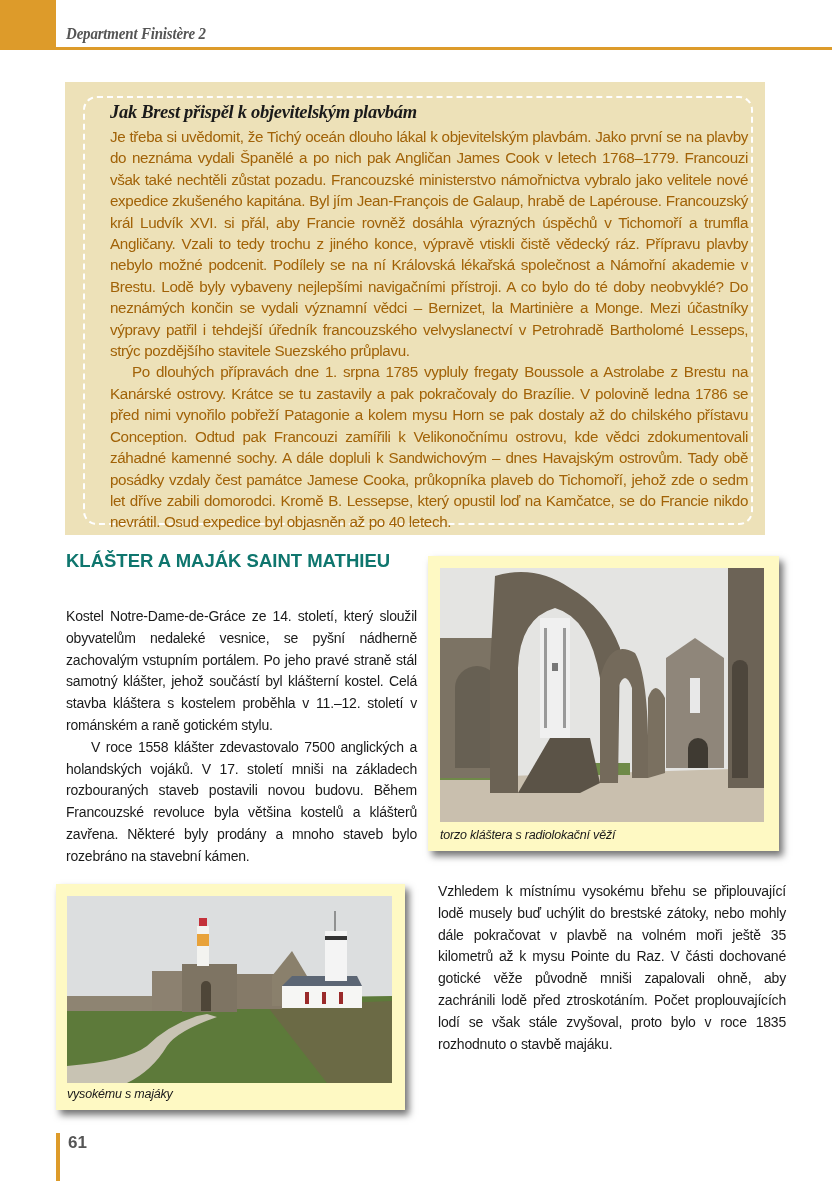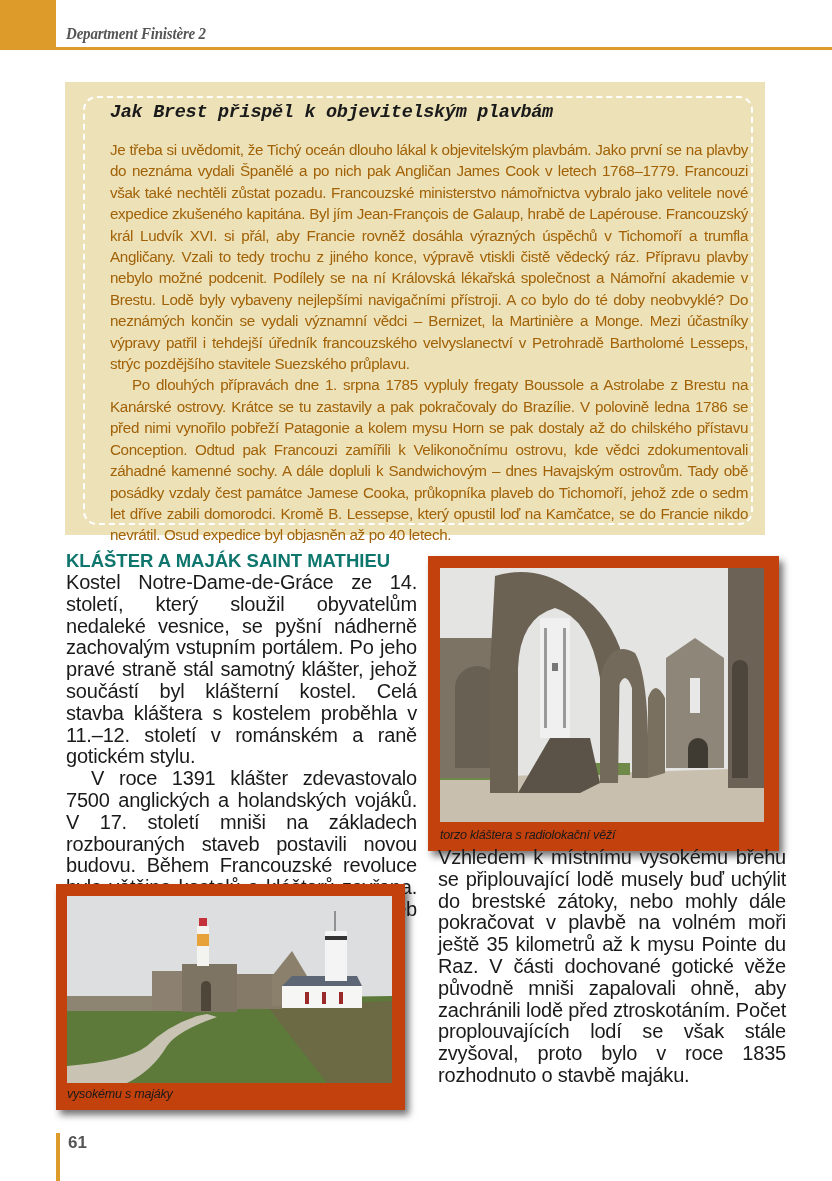--- a/index.html
+++ b/index.html
@@ -8,33 +8,33 @@
 
   
   .header-tab { position: absolute; left: 0; top: 0; width: 56px; height: 50px; background: #dd9b2a; }
   .header-rule { position: absolute; left: 56px; top: 47px; width: 776px; height: 3px; background: #dd9b2a; }
   .header-title { position: absolute; left: 66px; top: 24px; font-family: "Liberation Serif", "DejaVu Serif", serif; font-style: italic; font-weight: bold; font-size: 17px; color: #555555; letter-spacing: -0.2px; transform: scaleX(0.88); transform-origin: left; }
 
   
   .sidebar-box { position: absolute; left: 65px; top: 82px; width: 700px; height: 453px; background: #ede1b8; }
   .sidebar-dash { position: absolute; left: 18px; top: 14px; right: 12px; bottom: 10px; border: 2px dashed #ffffff; border-radius: 14px; }
   .sidebar-content { position: absolute; left: 45px; top: 20px; width: 638px; }
-  .sidebar-title { font-family: Liberation Mono, monospace; font-weight: bold; font-style: italic; font-size: 18.5px; color: #1a1a1a; margin-bottom: 16px; letter-spacing: -0.3px; }
+  .sidebar-title { font-family: Liberation Serif, serif; font-weight: bold; font-style: italic; font-size: 18.5px; color: #1a1a1a; margin-bottom: 3px; letter-spacing: -0.3px; }
   .sidebar-para { font-size: 15.2px; line-height: 21.4px; color: #a16207; text-align: justify; letter-spacing: -0.35px; }
   .sidebar-para.indent { text-indent: 22px; }
 
   
   .section-heading { position: absolute; left: 66px; top: 550px; font-weight: bold; font-size: 18.5px; color: #0f766e; letter-spacing: 0px; }
-  .col-text { font-size: 20px; line-height: 21.8px; color: #1a1a1a; text-align: justify; letter-spacing: -0.2px; }
+  .col-text { font-size: 14px; line-height: 21.8px; color: #1a1a1a; text-align: justify; letter-spacing: -0.2px; margin-top: 34px; }
   .col-left { position: absolute; left: 66px; top: 572px; width: 351px; }
   .col-left .indent { text-indent: 25px; }
   .col-right { position: absolute; left: 438px; top: 847px; width: 348px; }
 
   
-  .photo-frame { position: absolute; background: #c2410c; box-shadow: 4px 5px 7px rgba(0,0,0,0.55); }
+  .photo-frame { position: absolute; background: #fef9c3; box-shadow: 4px 5px 7px rgba(0,0,0,0.55); }
   .photo { position: absolute; overflow: hidden; }
   .caption { position: absolute; font-style: italic; font-size: 12.5px; color: #1a1a1a; letter-spacing: -0.2px; }
 
   .frame-ruins { left: 428px; top: 556px; width: 351px; height: 295px; }
   .frame-ruins .photo { left: 12px; top: 12px; width: 324px; height: 254px; }
   .frame-ruins .caption { left: 12px; top: 272px; }
 
   .frame-lighthouse { left: 56px; top: 884px; width: 349px; height: 226px; }
   .frame-lighthouse .photo { left: 11px; top: 12px; width: 325px; height: 187px; }
   .frame-lighthouse .caption { left: 11px; top: 203px; }
@@ -55,21 +55,21 @@
   <div class="sidebar-content">
     <div class="sidebar-title">Jak Brest přispěl k objevitelským plavbám</div>
     <p class="sidebar-para">Je třeba si uvědomit, že Tichý oceán dlouho lákal k objevitelským plavbám. Jako první se na plavby do neznáma vydali Španělé a po nich pak Angličan James Cook v letech 1768–1779. Francouzi však také nechtěli zůstat pozadu. Francouzské ministerstvo námořnictva vybralo jako velitele nové expedice zkušeného kapitána. Byl jím Jean-François de Galaup, hrabě de Lapérouse. Francouzský král Ludvík XVI. si přál, aby Francie rovněž dosáhla výrazných úspěchů v Tichomoří a trumfla Angličany. Vzali to tedy trochu z jiného konce, výpravě vtiskli čistě vědecký ráz. Přípravu plavby nebylo možné podcenit. Podílely se na ní Královská lékařská společnost a Námořní akademie v Brestu. Lodě byly vybaveny nejlepšími navigačními přístroji. A co bylo do té doby neobvyklé? Do neznámých končin se vydali významní vědci – Bernizet, la Martinière a Monge. Mezi účastníky výpravy patřil i tehdejší úředník francouzského velvyslanectví v Petrohradě Bartholomé Lesseps, strýc pozdějšího stavitele Suezského průplavu.</p>
     <p class="sidebar-para indent">Po dlouhých přípravách dne 1. srpna 1785 vypluly fregaty Boussole a Astrolabe z Brestu na Kanárské ostrovy. Krátce se tu zastavily a pak pokračovaly do Brazílie. V polovině ledna 1786 se před nimi vynořilo pobřeží Patagonie a kolem mysu Horn se pak dostaly až do chilského přístavu Conception. Odtud pak Francouzi zamířili k Velikonočnímu ostrovu, kde vědci zdokumentovali záhadné kamenné sochy. A dále dopluli k Sandwichovým – dnes Havajským ostrovům. Tady obě posádky vzdaly čest památce Jamese Cooka, průkopníka plaveb do Tichomoří, jehož zde o sedm let dříve zabili domorodci. Kromě B. Lessepse, který opustil loď na Kamčatce, se do Francie nikdo nevrátil. Osud expedice byl objasněn až po 40 letech.</p>
   </div>
 </div>
 
 <div class="section-heading">KLÁŠTER A MAJÁK SAINT MATHIEU</div>
 <div class="col-left col-text">
   <p>Kostel Notre-Dame-de-Gráce ze 14. století, který sloužil obyvatelům nedaleké vesnice, se pyšní nádherně zachovalým vstupním portálem. Po jeho pravé straně stál samotný klášter, jehož součástí byl klášterní kostel. Celá stavba kláštera s kostelem proběhla v 11.–12. století v románském a raně gotickém stylu.</p>
-  <p class="indent">V roce 1391 klášter zdevastovalo 7500 anglických a holandských vojáků. V 17. století mniši na základech rozbouraných staveb postavili novou budovu. Během Francouzské revoluce byla většina kostelů a klášterů zavřena. Některé byly prodány a mnoho staveb bylo rozebráno na stavební kámen.</p>
+  <p class="indent">V roce 1558 klášter zdevastovalo 7500 anglických a holandských vojáků. V 17. století mniši na základech rozbouraných staveb postavili novou budovu. Během Francouzské revoluce byla většina kostelů a klášterů zavřena. Některé byly prodány a mnoho staveb bylo rozebráno na stavební kámen.</p>
 </div>
 
 <div class="photo-frame frame-ruins">
   <div class="photo">
     <svg width="324" height="254" viewBox="0 0 324 254" xmlns="http://www.w3.org/2000/svg">
       <rect width="324" height="254" fill="#e4e4e2"></rect>
 
       <polygon points="0,210 324,200 324,254 0,254" fill="#c9bfae"></polygon>
       <rect x="0" y="190" width="60" height="22" fill="#6f8a48"></rect>
       <rect x="150" y="195" width="40" height="12" fill="#6f8a48"></rect>

